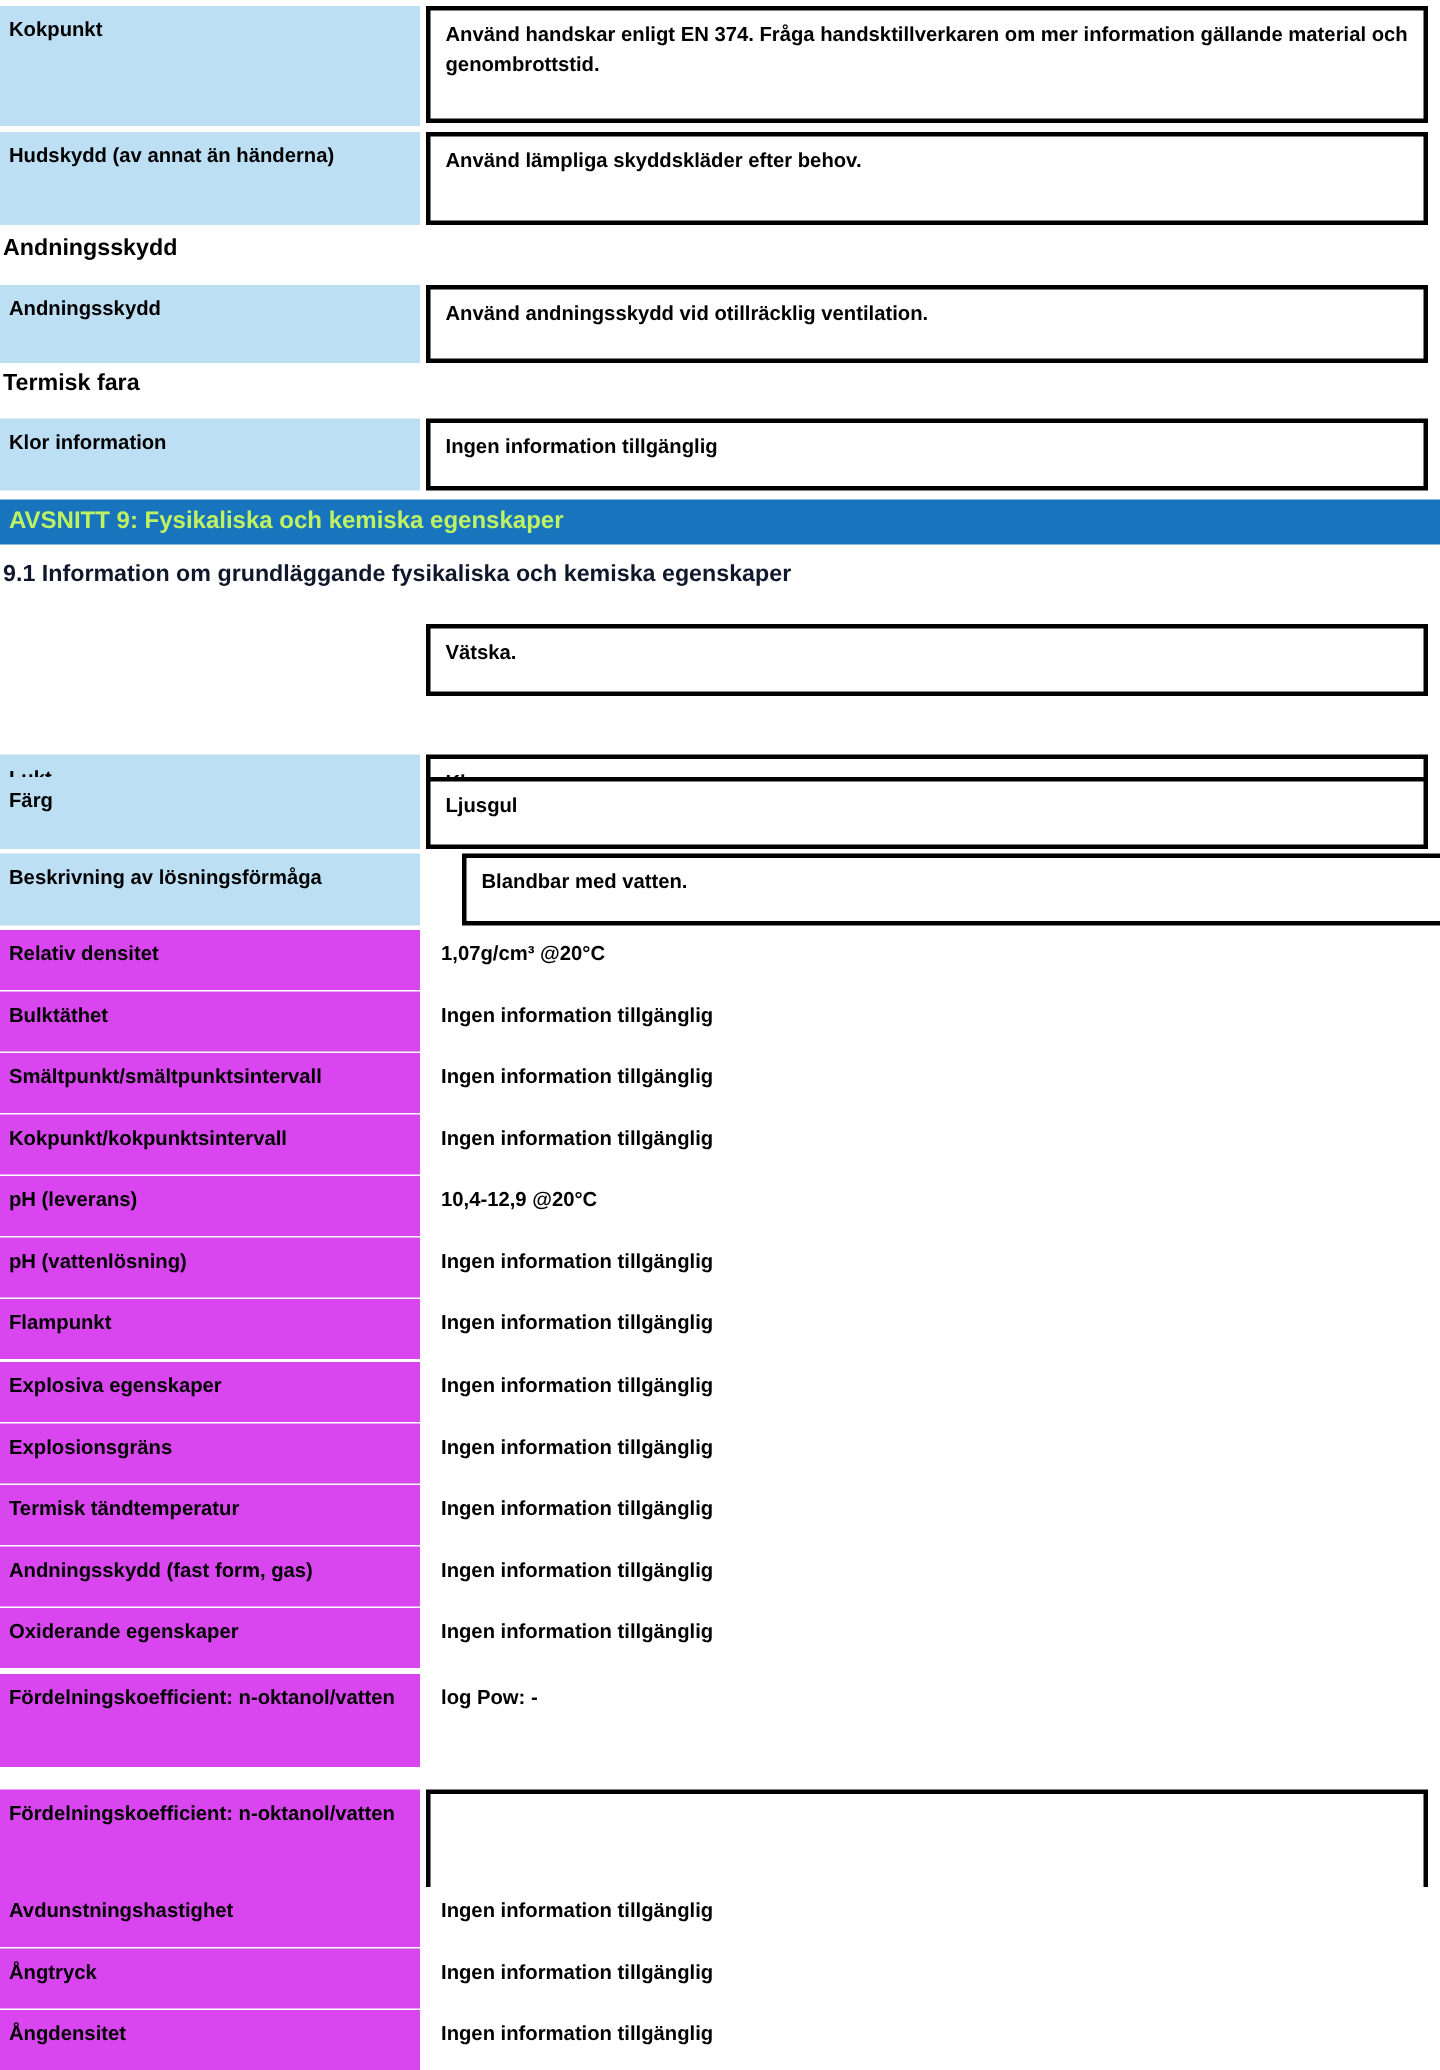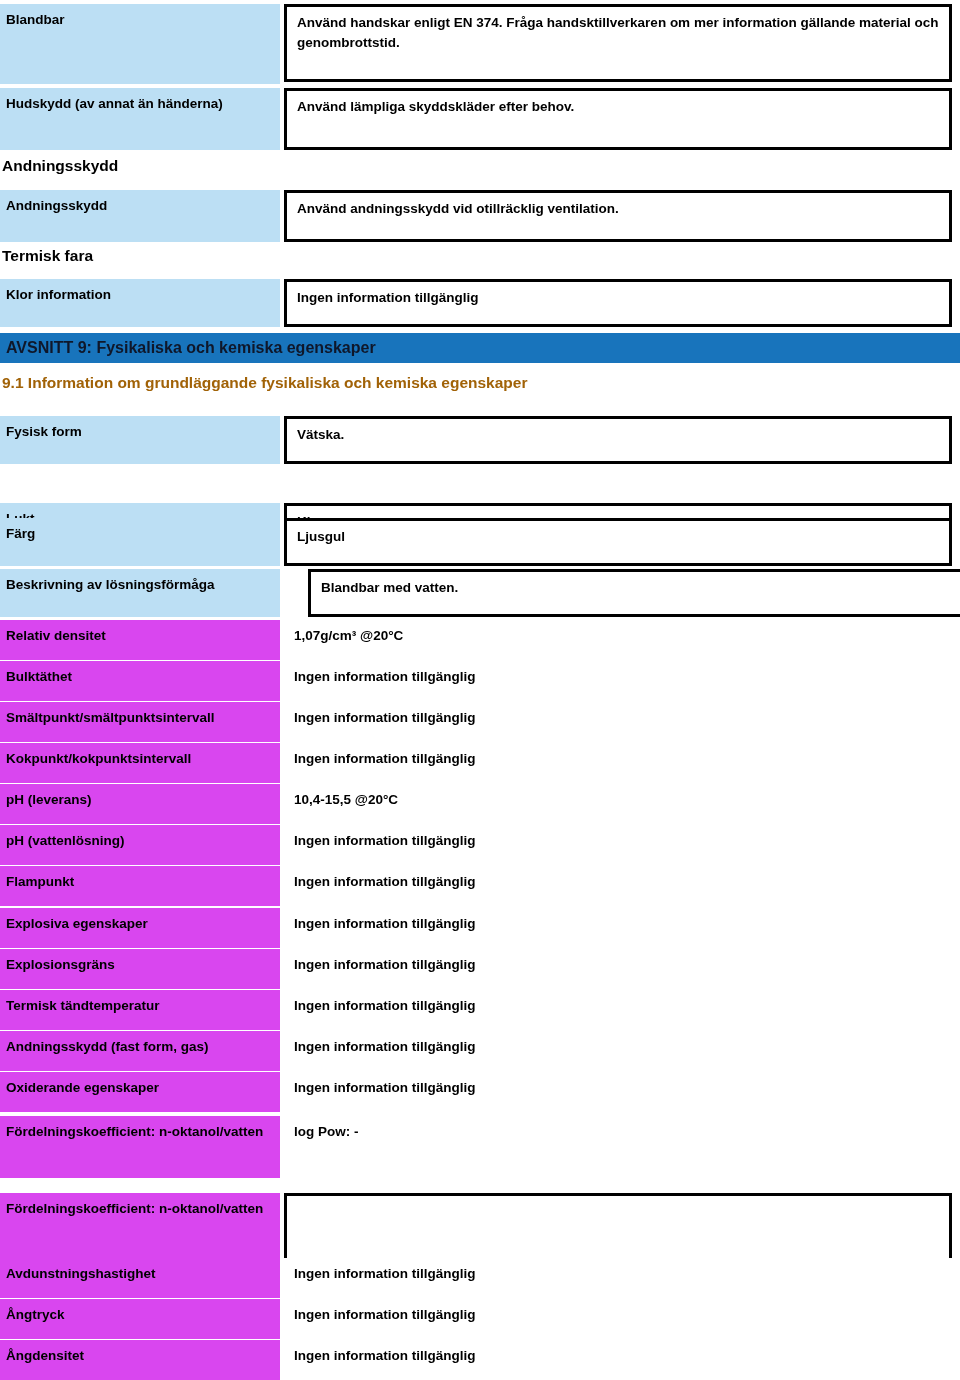--- a/index.html
+++ b/index.html
@@ -74,44 +74,44 @@
     color: #000;
     background: transparent;
   }
 
   
   .section-bar {
     position: absolute;
     left: 0;
     width: 960px;
     background: #1874bc;
-    color: #0f172a;
+    color: #bef264;
     font-size: 16px;
     font-weight: bold;
     box-sizing: border-box;
     padding: 4px 0 4px 6px;
     line-height: 1.4;
   }
 
   
   .subsection {
     position: absolute;
     left: 2px;
     font-size: 15.5px;
     font-weight: bold;
-    color: #a16207;
+    color: #0f172a;
   }
 </style>
 </head>
 <body>
 
 <div class="page">
 
   <div class="row" style="top:4px;height:80px;">
-    <div class="label" style="height:80px;">Blandbar</div>
+    <div class="label" style="height:80px;">Kokpunkt</div>
     <div class="value boxed" style="height:78px;">Använd handskar enligt EN 374. Fråga handsktillverkaren om mer information gällande material och genombrottstid.</div>
   </div>
 
   <div class="row" style="top:88px;height:62px;">
     <div class="label" style="height:62px;">Hudskydd (av annat än händerna)</div>
     <div class="value boxed" style="height:62px;">Använd lämpliga skyddskläder efter behov.</div>
   </div>
 
   <div class="subheading" style="top:157px;">Andningsskydd</div>
 
@@ -125,21 +125,20 @@
   <div class="row" style="top:279px;height:48px;">
     <div class="label" style="height:48px;">Klor information</div>
     <div class="value boxed" style="height:48px;">Ingen information tillgänglig</div>
   </div>
 
   <div class="section-bar" style="top:333px;height:30px;">AVSNITT 9: Fysikaliska och kemiska egenskaper</div>
 
   <div class="subsection" style="top:374px;">9.1 Information om grundläggande fysikaliska och kemiska egenskaper</div>
 
   <div class="row" style="top:416px;height:48px;">
-    <div class="label" style="height:48px;">Fysisk form</div>
     <div class="value boxed" style="height:48px;">Vätska.</div>
   </div>
 
   <div class="row" style="top:467px;height:48px;margin-top:36px;">
     <div class="label" style="height:48px;">Lukt</div>
     <div class="value boxed" style="height:48px;">Klor.</div>
   </div>
 
   <div class="row" style="top:518px;height:48px;">
     <div class="label" style="height:48px;">Färg</div>
@@ -166,21 +165,21 @@
     <div class="value noborder" style="height:40px;">Ingen information tillgänglig</div>
   </div>
 
   <div class="row" style="top:743px;height:40px;">
     <div class="label plain" style="height:40px;">Kokpunkt/kokpunktsintervall</div>
     <div class="value noborder" style="height:40px;">Ingen information tillgänglig</div>
   </div>
 
   <div class="row" style="top:784px;height:40px;">
     <div class="label plain" style="height:40px;">pH (leverans)</div>
-    <div class="value noborder" style="height:40px;">10,4-15,5 @20°C</div>
+    <div class="value noborder" style="height:40px;">10,4-12,9 @20°C</div>
   </div>
 
   <div class="row" style="top:825px;height:40px;">
     <div class="label plain" style="height:40px;">pH (vattenlösning)</div>
     <div class="value noborder" style="height:40px;">Ingen information tillgänglig</div>
   </div>
 
   <div class="row" style="top:866px;height:40px;">
     <div class="label plain" style="height:40px;">Flampunkt</div>
     <div class="value noborder" style="height:40px;">Ingen information tillgänglig</div>

